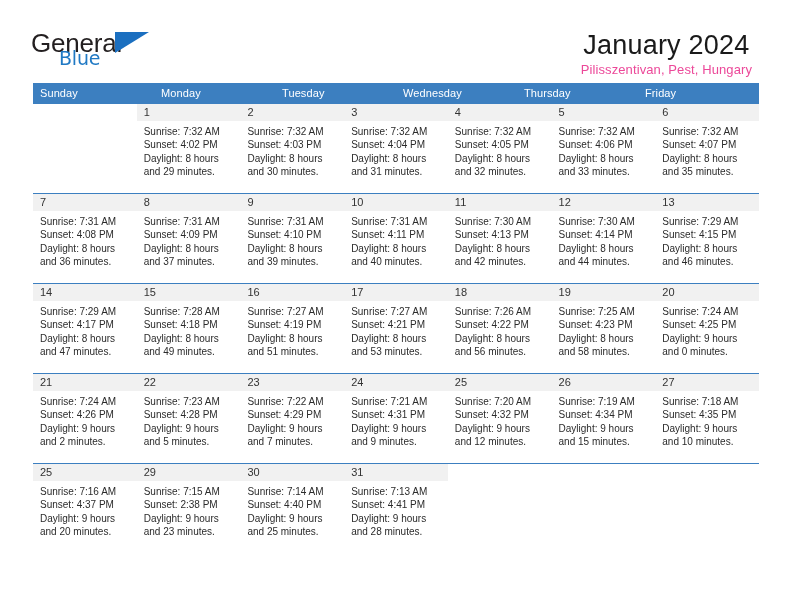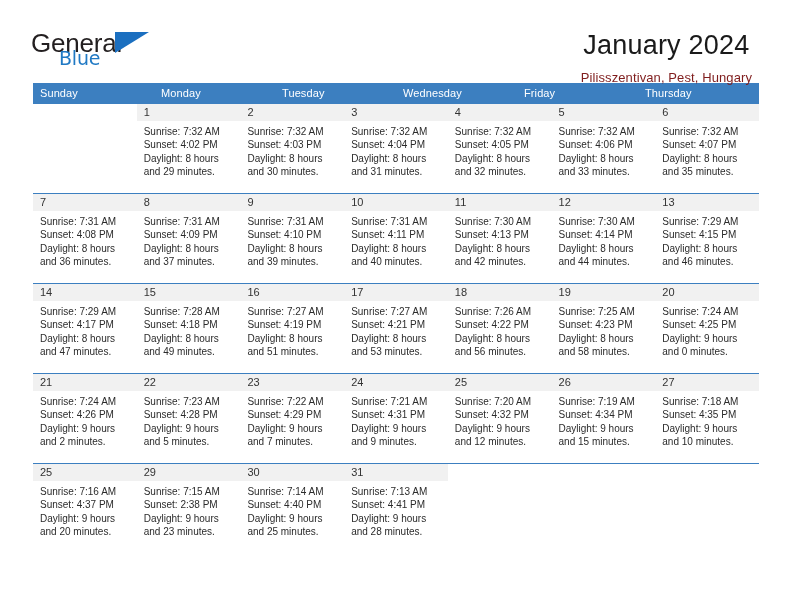--- a/index.html
+++ b/index.html
@@ -58,22 +58,22 @@
   .titleblock { text-align: center; }
   .cal-title {
     font-size: 27px;
     font-weight: normal;
     color: #1a1a1a;
     letter-spacing: 0.2px;
     line-height: 34px;
   }
   .cal-subtitle {
     font-size: 13px;
-    color: #7f1d1d;
-    margin-top: 8px;
+    color: #ec4899;
+    margin-top: 0;
     line-height: 16px;
     letter-spacing: 0.1px;
   }
 
   
   .calendar {
     margin: 9px 33px 0 33px;
     width: 726px;
   }
   .weekdays {
@@ -144,22 +144,22 @@
 
   </div>
 
   <div class="calendar">
 
     <div class="weekdays">
       <div class="weekday">Sunday</div>
       <div class="weekday">Monday</div>
       <div class="weekday">Tuesday</div>
       <div class="weekday">Wednesday</div>
+      <div class="weekday">Thursday</div>
       <div class="weekday">Friday</div>
-      <div class="weekday">Thursday</div>
     </div>
 
     <div id="weeks-container">
         <div class="week">
           <div class="week-row">
             <div class="daycell empty">
               <div class="daynum-bar">
                 <span class="daynum"></span>
               </div>
             </div>

